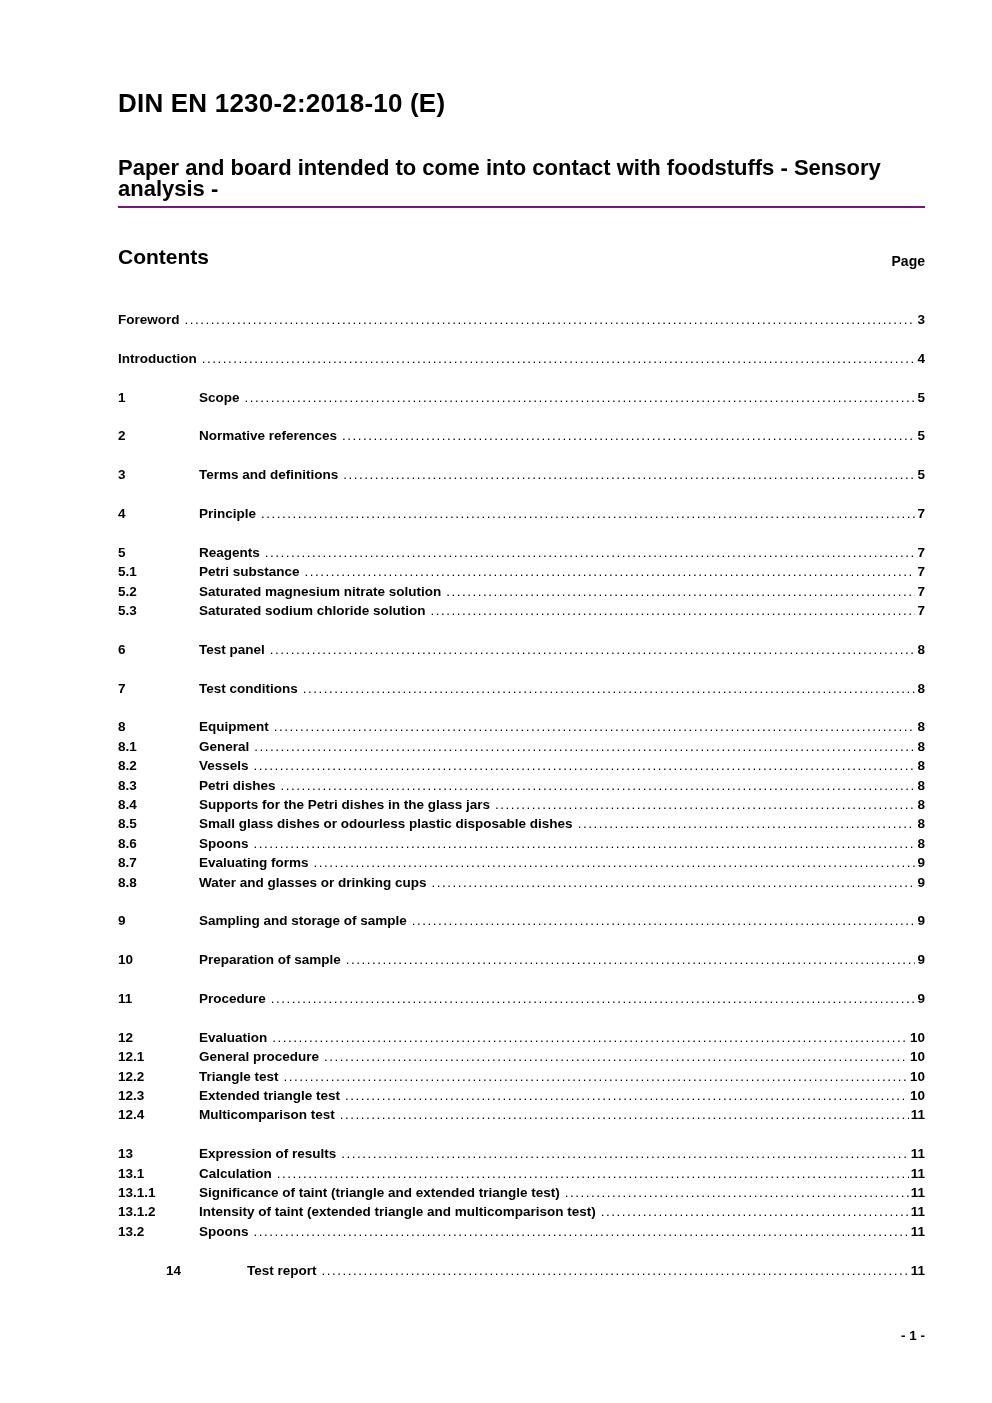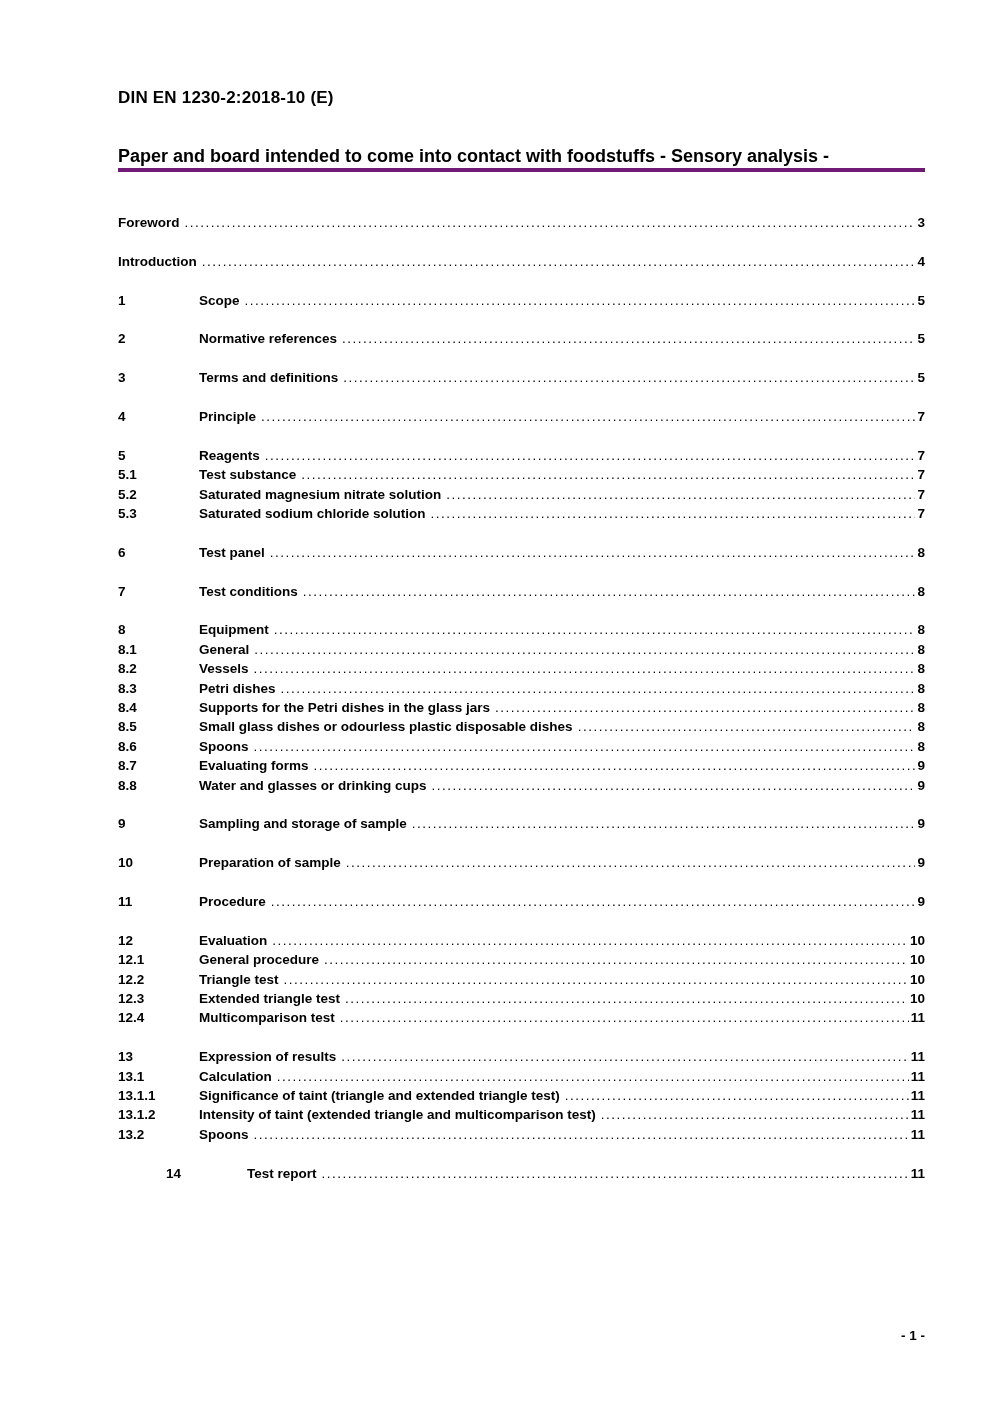--- a/index.html
+++ b/index.html
@@ -12,31 +12,31 @@
     color: #000000;
   }
   .page {
     position: relative;
     width: 992px;
     height: 1403px;
     padding: 88px 67px 0 118px;
     background: #ffffff;
   }
   .doc-id {
-    font-size: 17px;
+    font-size: 26px;
     font-weight: bold;
     letter-spacing: 0.2px;
     margin-bottom: 38px;
   }
   .doc-title {
-    font-size: 18px;
+    font-size: 22px;
     font-weight: bold;
     line-height: 21px;
-    padding-bottom: 1px;
-    border-bottom: 4px solid #701a75;
+    padding-bottom: 7px;
+    border-bottom: 2px solid #701a75;
   }
   .contents-row {
     margin-top: 37px;
     display: flex;
     justify-content: space-between;
     align-items: flex-end;
   }
   .contents-heading {
     font-size: 21px;
     font-weight: bold;
@@ -94,20 +94,24 @@
 <body>
 
 <div class="page">
 
   <h1 class="doc-id">DIN EN 1230-2:2018-10 (E)</h1>
 
   <div class="doc-title">
     <div>Paper and board intended to come into contact with foodstuffs - Sensory analysis -</div>
   </div>
 
+  <div class="contents-row">
+    <h2 class="contents-heading">Contents</h2>
+    <span class="page-col-label">Page</span>
+  </div>
 
   <div class="toc" id="toc">
       <div class="toc-group">
         <div class="toc-row">
           <span class="toc-title">Foreword</span>
           <span class="toc-dots"></span>
           <span class="toc-page">3</span>
         </div>
       </div>
       <div class="toc-group">
@@ -151,21 +155,21 @@
       </div>
       <div class="toc-group">
         <div class="toc-row">
           <span class="toc-num">5</span>
           <span class="toc-title">Reagents</span>
           <span class="toc-dots"></span>
           <span class="toc-page">7</span>
         </div>
         <div class="toc-row">
           <span class="toc-num">5.1</span>
-          <span class="toc-title">Test substance</span>
+          <span class="toc-title">Petri substance</span>
           <span class="toc-dots"></span>
           <span class="toc-page">7</span>
         </div>
         <div class="toc-row">
           <span class="toc-num">5.2</span>
           <span class="toc-title">Saturated magnesium nitrate solution</span>
           <span class="toc-dots"></span>
           <span class="toc-page">7</span>
         </div>
         <div class="toc-row">

